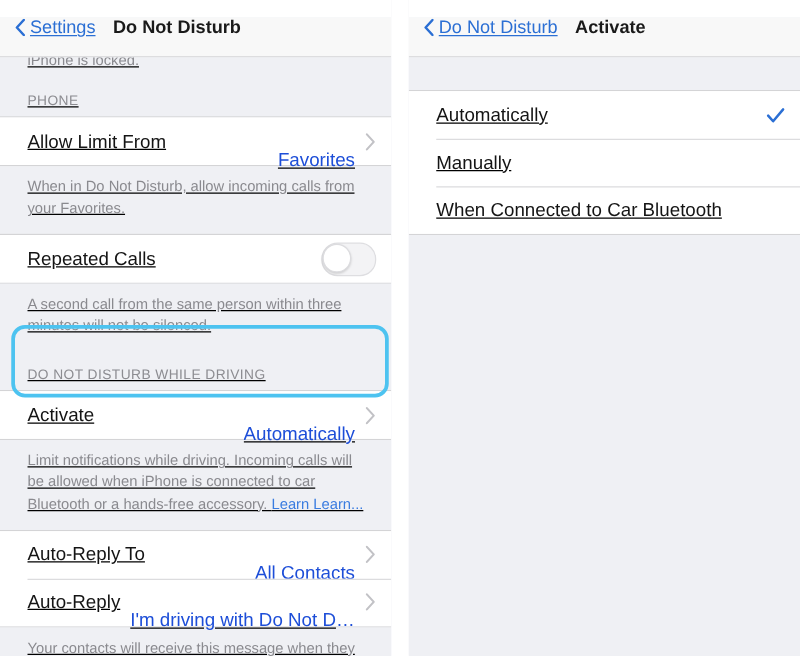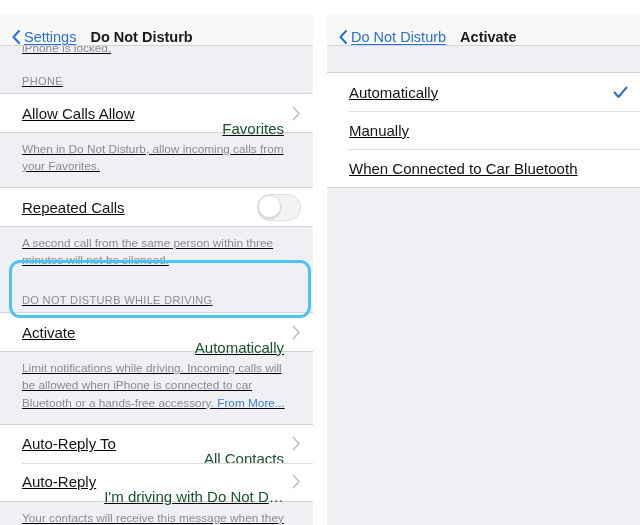--- a/index.html
+++ b/index.html
@@ -37,21 +37,21 @@
     background: #ffffff;
   }
 
   
   .navbar {
     position: relative;
     height: 32px;
     background: #f8f8f8;
     border-bottom: 1px solid #d4d4d6;
     display: flex;
-    align-items: flex-end;
+    align-items: flex-start;
     padding-left: 12px;
     box-sizing: border-box;
   }
   .back {
     display: flex;
     align-items: center;
     cursor: pointer;
     white-space: nowrap;
   }
   .chevron-back {
@@ -111,21 +111,21 @@
     background: #dcdcde;
   }
   .row-label {
     font-size: 15px;
     color: #141414;
     white-space: nowrap;
   }
   .row-spacer { flex: 1 1 auto; min-width: 6px; }
   .row-value {
     font-size: 15px;
-    color: #14532d;
+    color: #1d4ed8;
     white-space: nowrap;
     overflow: hidden;
     text-overflow: ellipsis;
     text-align: right;
     margin-top: 30px;
   }
   .row-value.inline {
     flex: 1 1 auto;
     text-align: left;
     margin-left: 8px;
@@ -257,21 +257,21 @@
     <div class="content">
 
       <div class="clipped-note">
         <span>iPhone is locked.</span>
       </div>
 
       <div class="section-header">PHONE</div>
 
       <div class="group">
         <div class="row">
-          <span class="row-label">Allow Calls Allow</span>
+          <span class="row-label">Allow Limit From</span>
           <span class="row-spacer"></span>
           <span class="row-value">Favorites</span>
           <span class="chevron-right">
             <svg viewBox="0 0 9 15" width="9" height="15">
               <polyline points="1.5,1.5 7,7.5 1.5,13.5" fill="none" stroke="#c2c2c6" stroke-width="1.7" stroke-linecap="round" stroke-linejoin="round"></polyline>
             </svg>
           </span>
         </div>
       </div>
 
@@ -298,21 +298,21 @@
           <span class="row-value">Automatically</span>
           <span class="chevron-right">
             <svg viewBox="0 0 9 15" width="9" height="15">
               <polyline points="1.5,1.5 7,7.5 1.5,13.5" fill="none" stroke="#c2c2c6" stroke-width="1.7" stroke-linecap="round" stroke-linejoin="round"></polyline>
             </svg>
           </span>
         </div>
       </div>
 
       <div class="footer-note">
-        <span>Limit notifications while driving. Incoming calls will be allowed when iPhone is connected to car Bluetooth or a hands-free accessory. </span><span class="link">From More...</span>
+        <span>Limit notifications while driving. Incoming calls will be allowed when iPhone is connected to car Bluetooth or a hands-free accessory. </span><span class="link">Learn Learn...</span>
       </div>
 
       <div class="group">
         <div class="row">
           <span class="row-label">Auto-Reply To</span>
           <span class="row-spacer"></span>
           <span class="row-value">All Contacts</span>
           <span class="chevron-right">
             <svg viewBox="0 0 9 15" width="9" height="15">
               <polyline points="1.5,1.5 7,7.5 1.5,13.5" fill="none" stroke="#c2c2c6" stroke-width="1.7" stroke-linecap="round" stroke-linejoin="round"></polyline>

